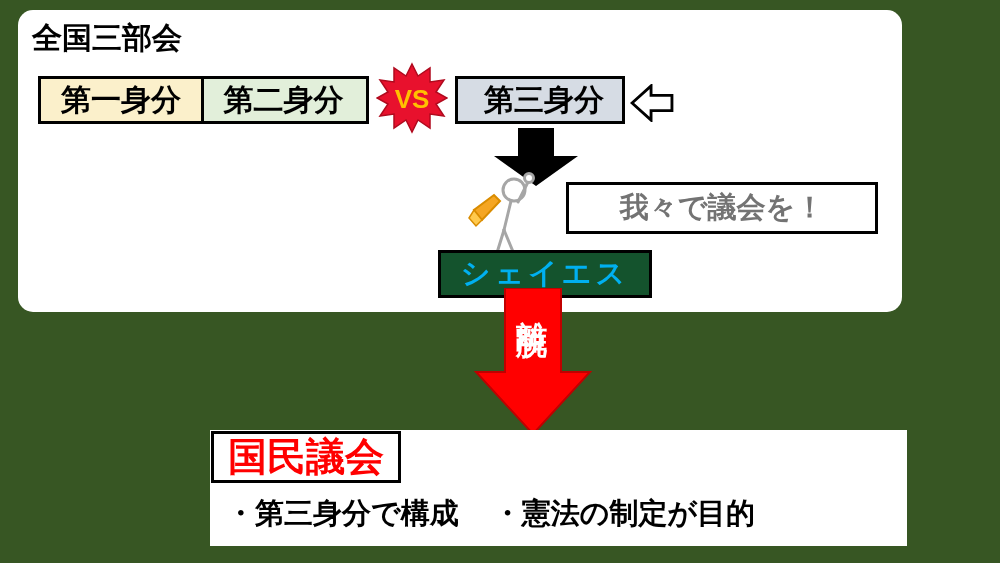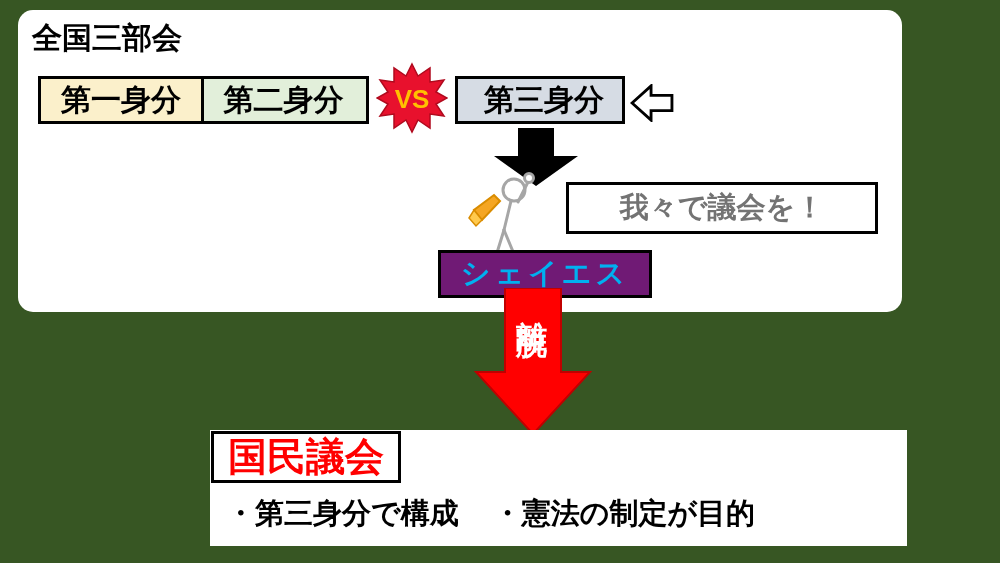--- a/index.html
+++ b/index.html
@@ -48,21 +48,21 @@
 
   .speech-box {
     position: absolute; left: 548px; top: 172px; width: 312px; height: 52px;
     background: #fff; border: 3px solid #000;
     display: flex; align-items: center; justify-content: center;
     font-size: 29px; font-weight: bold; color: #737373; white-space: nowrap;
   }
 
   .name-box {
     position: absolute; left: 420px; top: 240px; width: 214px; height: 48px;
-    background: #701a75; border: 3px solid #000;
+    background: #14532d; border: 3px solid #000;
     display: flex; align-items: center; justify-content: center;
     font-size: 29px; font-weight: bold; color: #00B0F0;
     letter-spacing: 4px; white-space: nowrap;
   }
 
   
   .red-arrow { position: absolute; left: 468px; top: 288px; width: 130px; height: 148px; }
   .secession-label {
     position: absolute; left: 516px; top: 296px;
     writing-mode: vertical-rl; text-orientation: upright;

